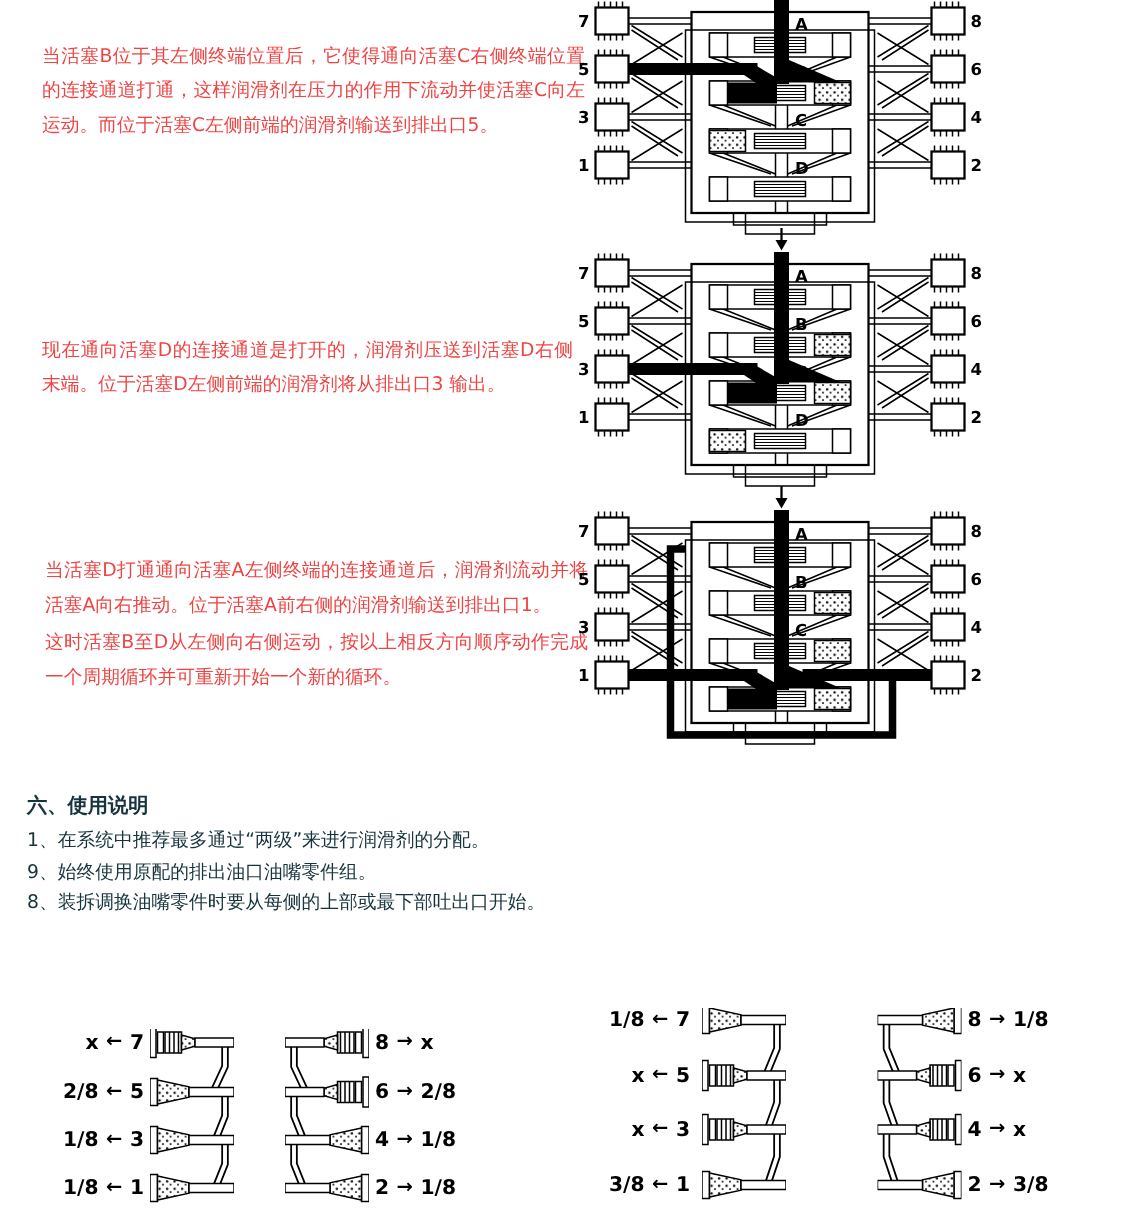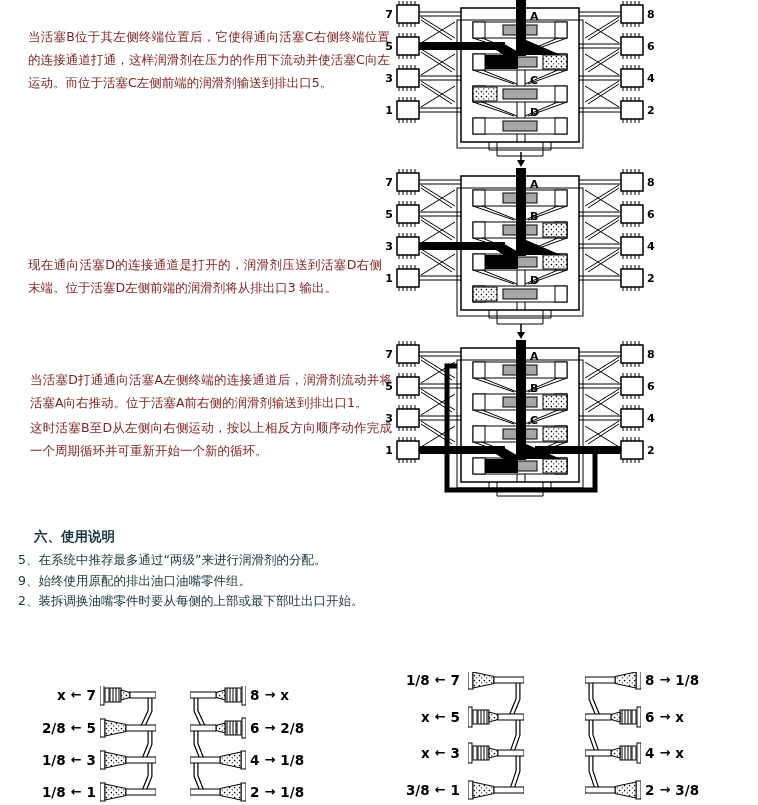--- a/index.html
+++ b/index.html
@@ -1,18 +1,18 @@
 <!DOCTYPE html>
 <html><head>
 <meta charset="utf-8">
 <style>
   html,body{margin:0;padding:0;background:#fff;}
   .page{position:relative;width:758px;height:805px;background:#fff;overflow:hidden;
         font-family:"DejaVu Sans",sans-serif;color:#17333e;}
-  .para{position:absolute;margin:0;font-size:12.5px;line-height:1.85;color:#7f1d1d;text-align:justify;}
+  .para{position:absolute;margin:0;font-size:12.5px;line-height:1.85;color:#ef4444;text-align:justify;}
   .para p{margin:2px;}
   .usage-title{position:absolute;font-size:13.5px;font-weight:bold;color:#17333e;}
   .usage-items{position:absolute;font-size:12.5px;color:#17333e;}
   .usage-item{line-height:20.6px;white-space:nowrap;}
   .valve{position:absolute;}
   .fitgroup{position:absolute;}
   .fitcol{position:absolute;}
   .fit-label{position:absolute;display:flex;gap:5px;height:16px;line-height:16px;
              font-size:13.5px;font-weight:bold;color:#000;white-space:nowrap;}
   .fit-label.lft{justify-content:flex-end;}
@@ -111,21 +111,21 @@
       <path d="M136,2V11" stroke="#000" stroke-width="1.5" fill="none"></path>
       <polygon points="132,10 140,10 136,17" fill="#000"></polygon>
     </g>
   </defs>
 </svg>
 
 <div class="page">
 
   <div class="para" style="left:28px;top:25px;width:362px;">当活塞B位于其左侧终端位置后，它使得通向活塞C右侧终端位置的连接通道打通，这样润滑剂在压力的作用下流动并使活塞C向左运动。而位于活塞C左侧前端的润滑剂输送到排出口5。</div>
 
-  <div class="para" style="left:28px;top:221px;width:354px;margin-top:32px;">现在通向活塞D的连接通道是打开的，润滑剂压送到活塞D右侧末端。位于活塞D左侧前端的润滑剂将从排出口3 输出。</div>
+  <div class="para" style="left:28px;top:221px;width:354px;">现在通向活塞D的连接通道是打开的，润滑剂压送到活塞D右侧末端。位于活塞D左侧前端的润滑剂将从排出口3 输出。</div>
 
   <div class="para" style="left:28px;top:366px;width:366px;">
     <p>当活塞D打通通向活塞A左侧终端的连接通道后，润滑剂流动并将活塞A向右推动。位于活塞A前右侧的润滑剂输送到排出口1。</p>
     <p>这时活塞B至D从左侧向右侧运动，按以上相反方向顺序动作完成一个周期循环并可重新开始一个新的循环。</p>
   </div>
 
   <svg class="valve" style="left:385px;top:0px;" width="270" height="160" viewBox="0 0 270 160">
     <use href="#vbase"></use>
     <g fill="#000" stroke="none">
       <rect x="131" y="0" width="10" height="56"></rect>
@@ -167,25 +167,25 @@
         <rect x="100" y="119" width="33" height="14"></rect>
         <path d="M141,104L176,119L141,119Z"></path>
         <path d="M72,26H62V150H210V110" fill="none" stroke="#000" stroke-width="5"></path>
         <rect x="158" y="55" width="24" height="14" fill="url(#stip)" stroke="#000"></rect>
         <rect x="158" y="87" width="24" height="14" fill="url(#stip)" stroke="#000"></rect>
         <rect x="158" y="119" width="24" height="14" fill="url(#stip)" stroke="#000"></rect>
       </g>
     </g>
   </svg>
 
-  <div class="usage-title" style="left:34px;top:528px;">六、使用说明</div>
+  <div class="usage-title" style="left:18px;top:528px;">六、使用说明</div>
   <div class="usage-items" style="left:18px;top:550px;width:738px;">
-    <div class="usage-item">5、在系统中推荐最多通过“两级”来进行润滑剂的分配。</div>
+    <div class="usage-item">1、在系统中推荐最多通过“两级”来进行润滑剂的分配。</div>
     <div class="usage-item">9、始终使用原配的排出油口油嘴零件组。</div>
-    <div class="usage-item">2、装拆调换油嘴零件时要从每侧的上部或最下部吐出口开始。</div>
+    <div class="usage-item">8、装拆调换油嘴零件时要从每侧的上部或最下部吐出口开始。</div>
   </div>
 
   <div class="fitgroup" style="left:46px;top:684px;width:310px;height:121px;">
     <svg class="fitcol" style="left:54px;top:2px;" width="56" height="122" viewBox="0 0 56 122">
       <path class="po" d="M50,12L50,25L43,40"></path>
         <path class="pi" d="M50,12L50,25L43,40"></path>
       <path class="po" d="M50,45L50,58L44,73"></path>
         <path class="pi" d="M50,45L50,58L44,73"></path>
       <path class="po" d="M50,77L50,90L44,105"></path>
         <path class="pi" d="M50,77L50,90L44,105"></path>

